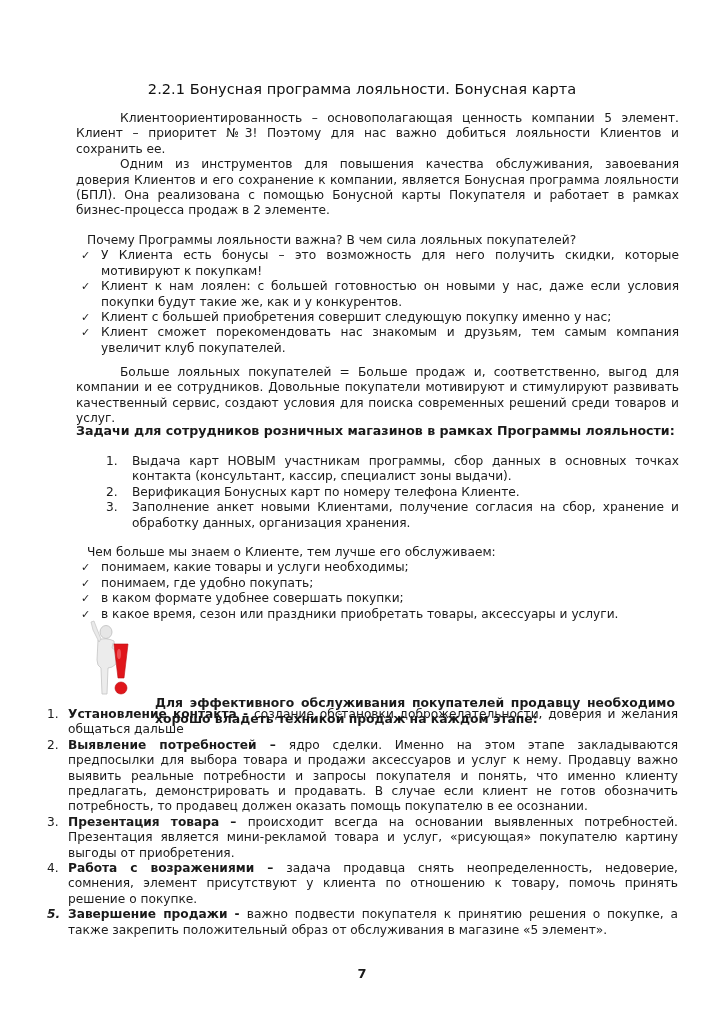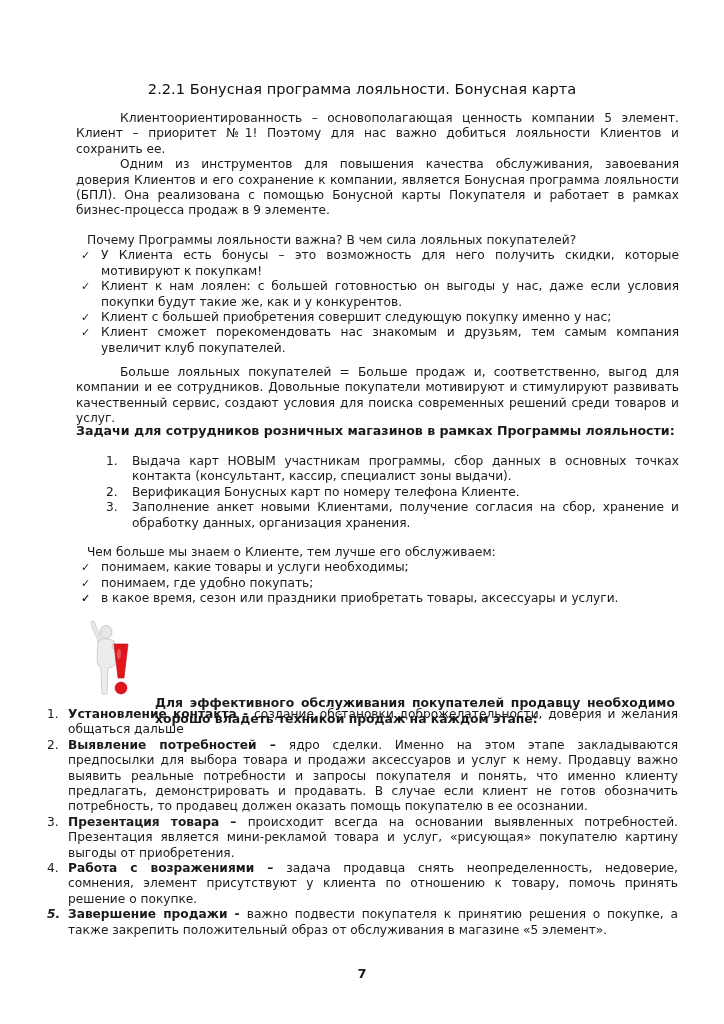--- a/index.html
+++ b/index.html
@@ -39,29 +39,29 @@
   }
 </style>
 </head>
 <body>
 
 <div class="page">
 
   <div class="title">2.2.1 Бонусная программа лояльности. Бонусная карта</div>
 
   <div class="block" style="top:97px;">
-    <p class="p-indent">Клиентоориентированность – основополагающая ценность компании 5 элемент. Клиент – приоритет №1! Поэтому для нас важно добиться лояльности Клиентов и сохранить ее.</p>
-    <p class="p-indent">Одним из инструментов для повышения качества обслуживания, завоевания доверия Клиентов и его сохранение к компании, является Бонусная программа лояльности (БПЛ). Она реализована с помощью Бонусной карты Покупателя и работает в рамках бизнес-процесса продаж в 9 элементе.</p>
+    <p class="p-indent">Клиентоориентированность – основополагающая ценность компании 5 элемент. Клиент – приоритет №3! Поэтому для нас важно добиться лояльности Клиентов и сохранить ее.</p>
+    <p class="p-indent">Одним из инструментов для повышения качества обслуживания, завоевания доверия Клиентов и его сохранение к компании, является Бонусная программа лояльности (БПЛ). Она реализована с помощью Бонусной карты Покупателя и работает в рамках бизнес-процесса продаж в 2 элементе.</p>
   </div>
 
   <div class="block" style="top:219px;">
     <p class="p" style="padding-left:11px;">Почему Программы лояльности важна? В чем сила лояльных покупателей?</p>
     <ul class="checklist">
       <li><span class="chk">✓</span><span>У Клиента есть бонусы – это возможность для него получить скидки, которые мотивируют к покупкам!</span></li>
-      <li><span class="chk">✓</span><span>Клиент к нам лоялен: с большей готовностью он выгоды у нас, даже если условия покупки будут такие же, как и у конкурентов.</span></li>
+      <li><span class="chk">✓</span><span>Клиент к нам лоялен: с большей готовностью он новыми у нас, даже если условия покупки будут такие же, как и у конкурентов.</span></li>
       <li><span class="chk">✓</span><span>Клиент с большей приобретения совершит следующую покупку именно у нас;</span></li>
       <li><span class="chk">✓</span><span>Клиент сможет порекомендовать нас знакомым и друзьям, тем самым компания увеличит клуб покупателей.</span></li>
     </ul>
   </div>
 
   <div class="block" style="top:409px;">
     <div class="heading-bold">Задачи для сотрудников розничных магазинов в рамках Программы лояльности:</div>
   </div>
 
   <div class="block" style="top:351px;">
@@ -74,21 +74,21 @@
       <li><span class="num" style="left:6px;">2.</span><span>Верификация Бонусных карт по номеру телефона Клиенте.</span></li>
       <li><span class="num" style="left:6px;">3.</span><span>Заполнение анкет новыми Клиентами, получение согласия на сбор, хранение и обработку данных, организация хранения.</span></li>
     </ul>
   </div>
 
   <div class="block" style="top:531px;">
     <p class="p" style="padding-left:11px;">Чем больше мы знаем о Клиенте, тем лучше его обслуживаем:</p>
     <ul class="checklist">
       <li><span class="chk">✓</span><span>понимаем, какие товары и услуги необходимы;</span></li>
       <li><span class="chk">✓</span><span>понимаем, где удобно покупать;</span></li>
-      <li><span class="chk">✓</span></li>
+      <li><span class="chk">✓</span><span>в каком формате удобнее совершать покупки;</span></li>
       <li><span class="chk">✓</span><span>в какое время, сезон или праздники приобретать товары, аксессуары и услуги.</span></li>
     </ul>
   </div>
 
   <div class="figure">
     <svg width="62" height="78" viewBox="0 0 62 78">
 
       <ellipse cx="20" cy="12" rx="6" ry="6.5" fill="#e6e6e6" stroke="#bdbdbd" stroke-width="0.8"></ellipse>
       <path d="M12 20 Q20 17 28 21 L30 44 Q26 48 22 48 L21 74 L16 74 L15 48 Q11 46 11 40 Z" fill="#ececec" stroke="#c4c4c4" stroke-width="0.8"></path>
       <path d="M13 22 L7 10 L5 2 L8 1 L11 9 L15 19 Z" fill="#e9e9e9" stroke="#c4c4c4" stroke-width="0.7"></path>

